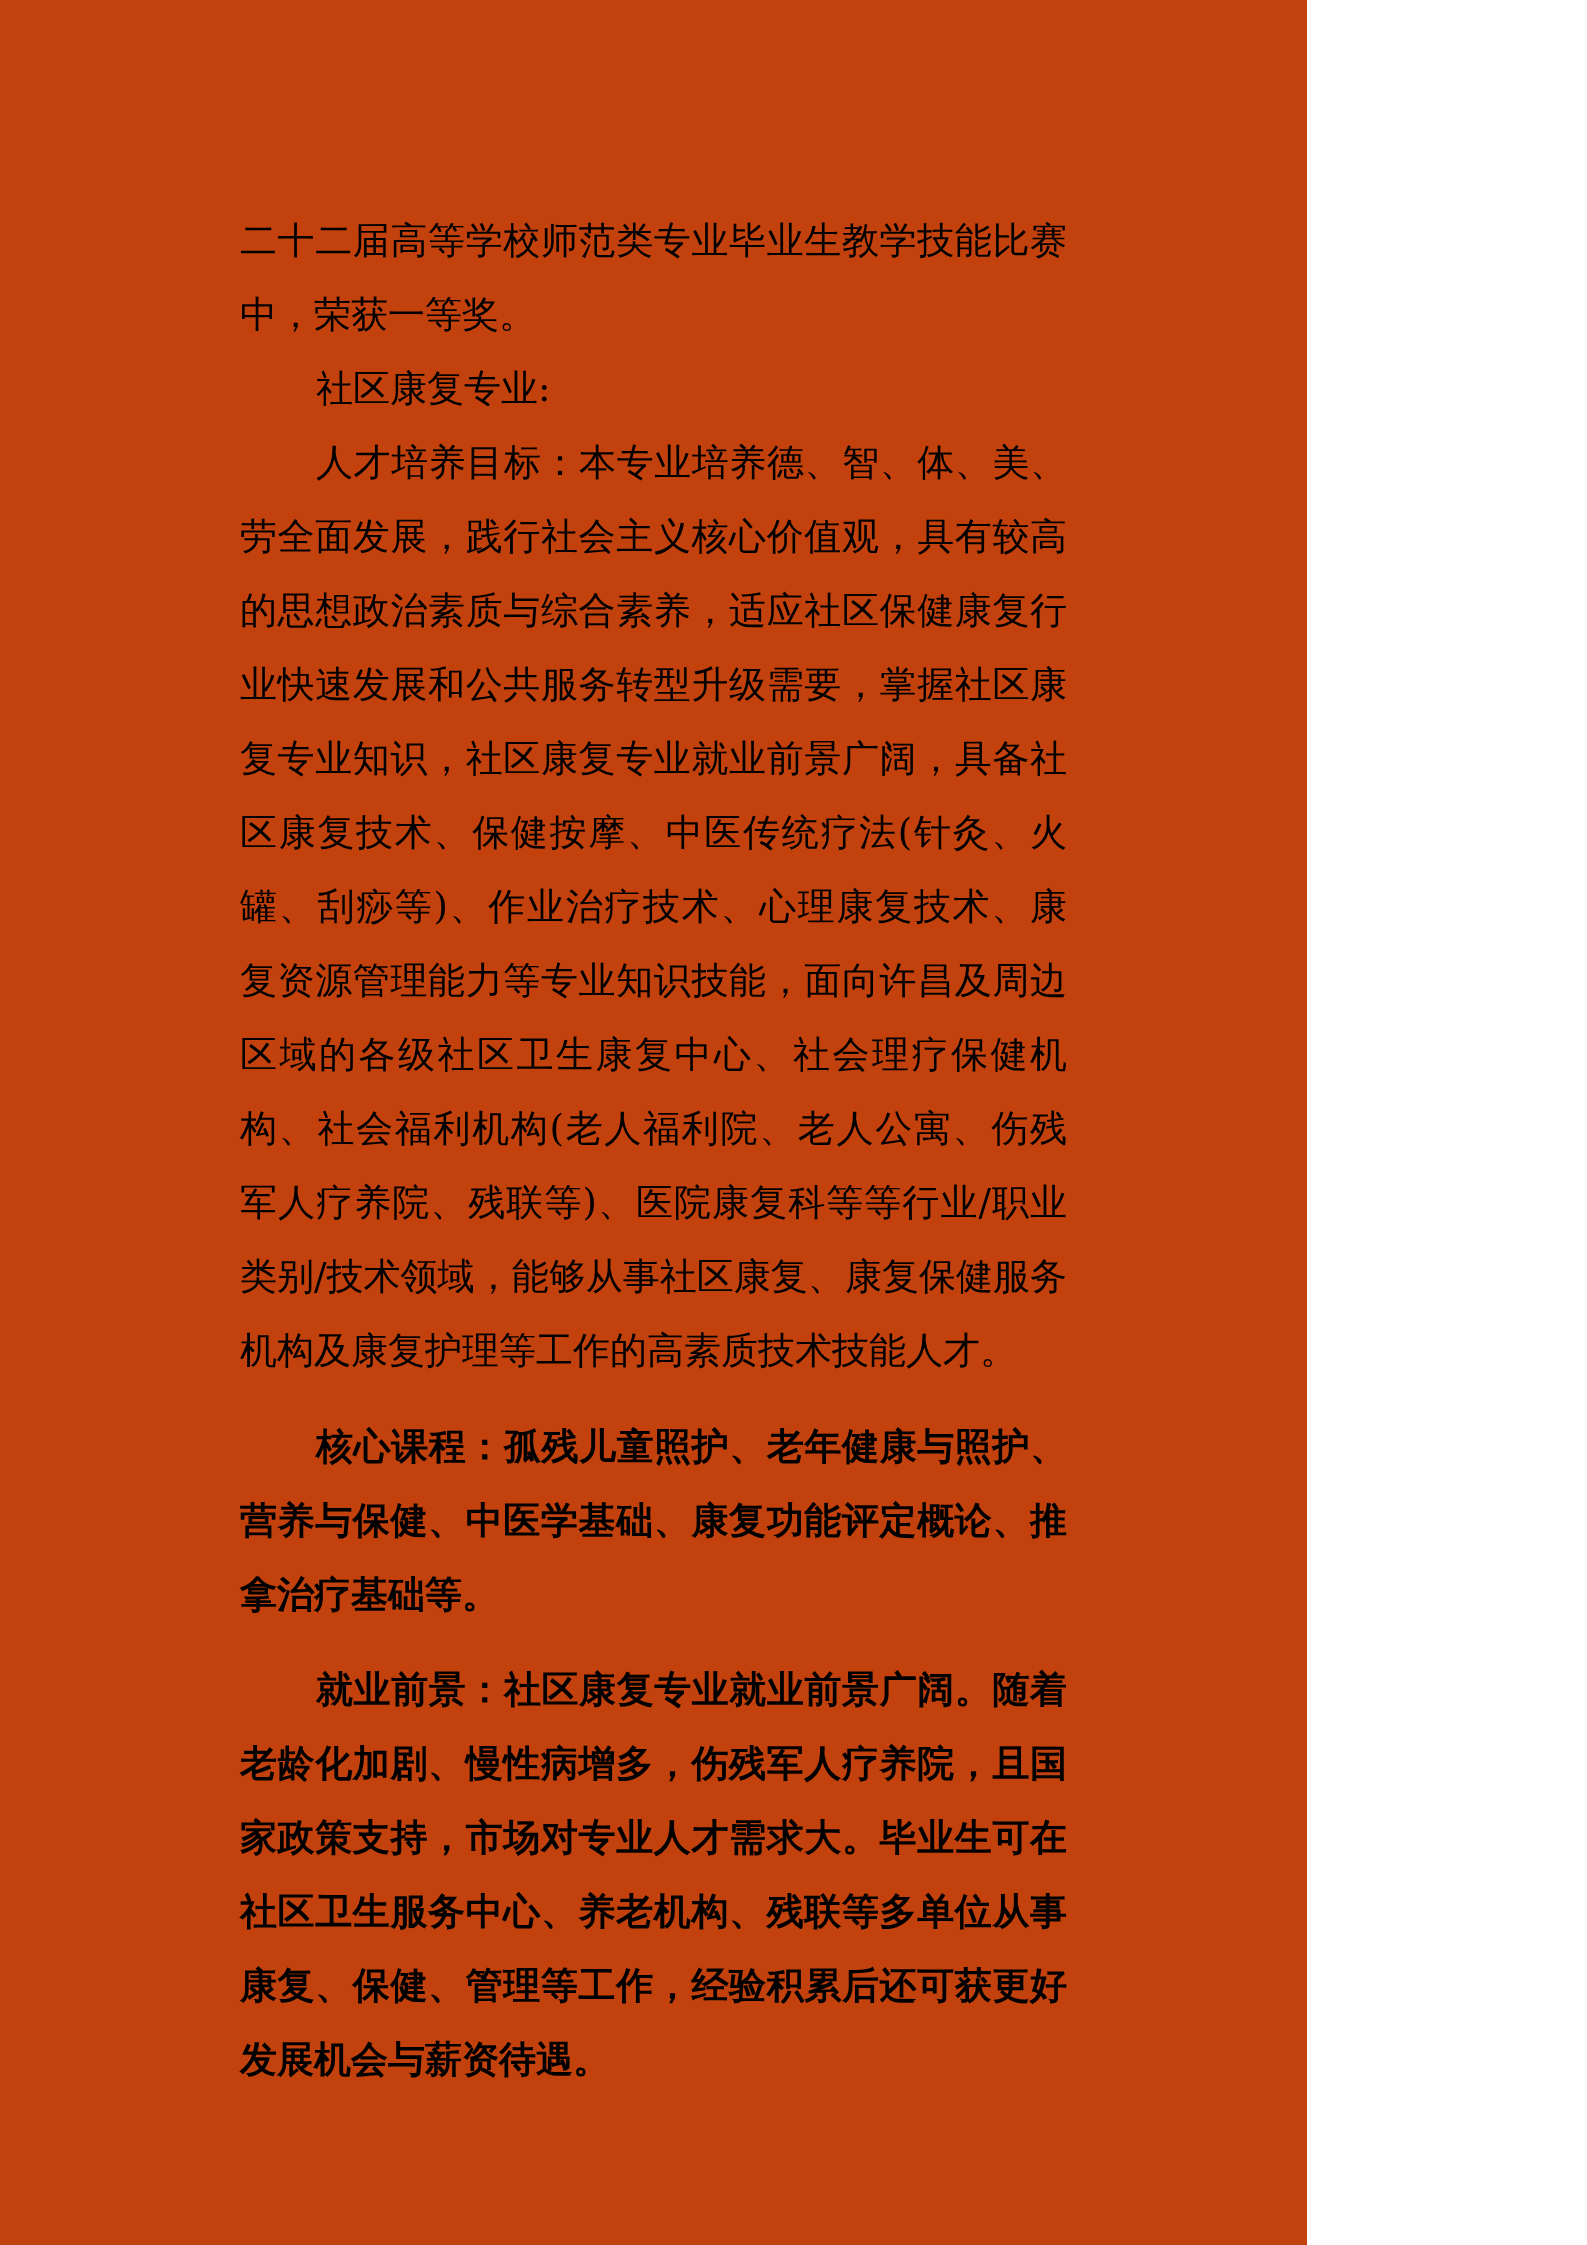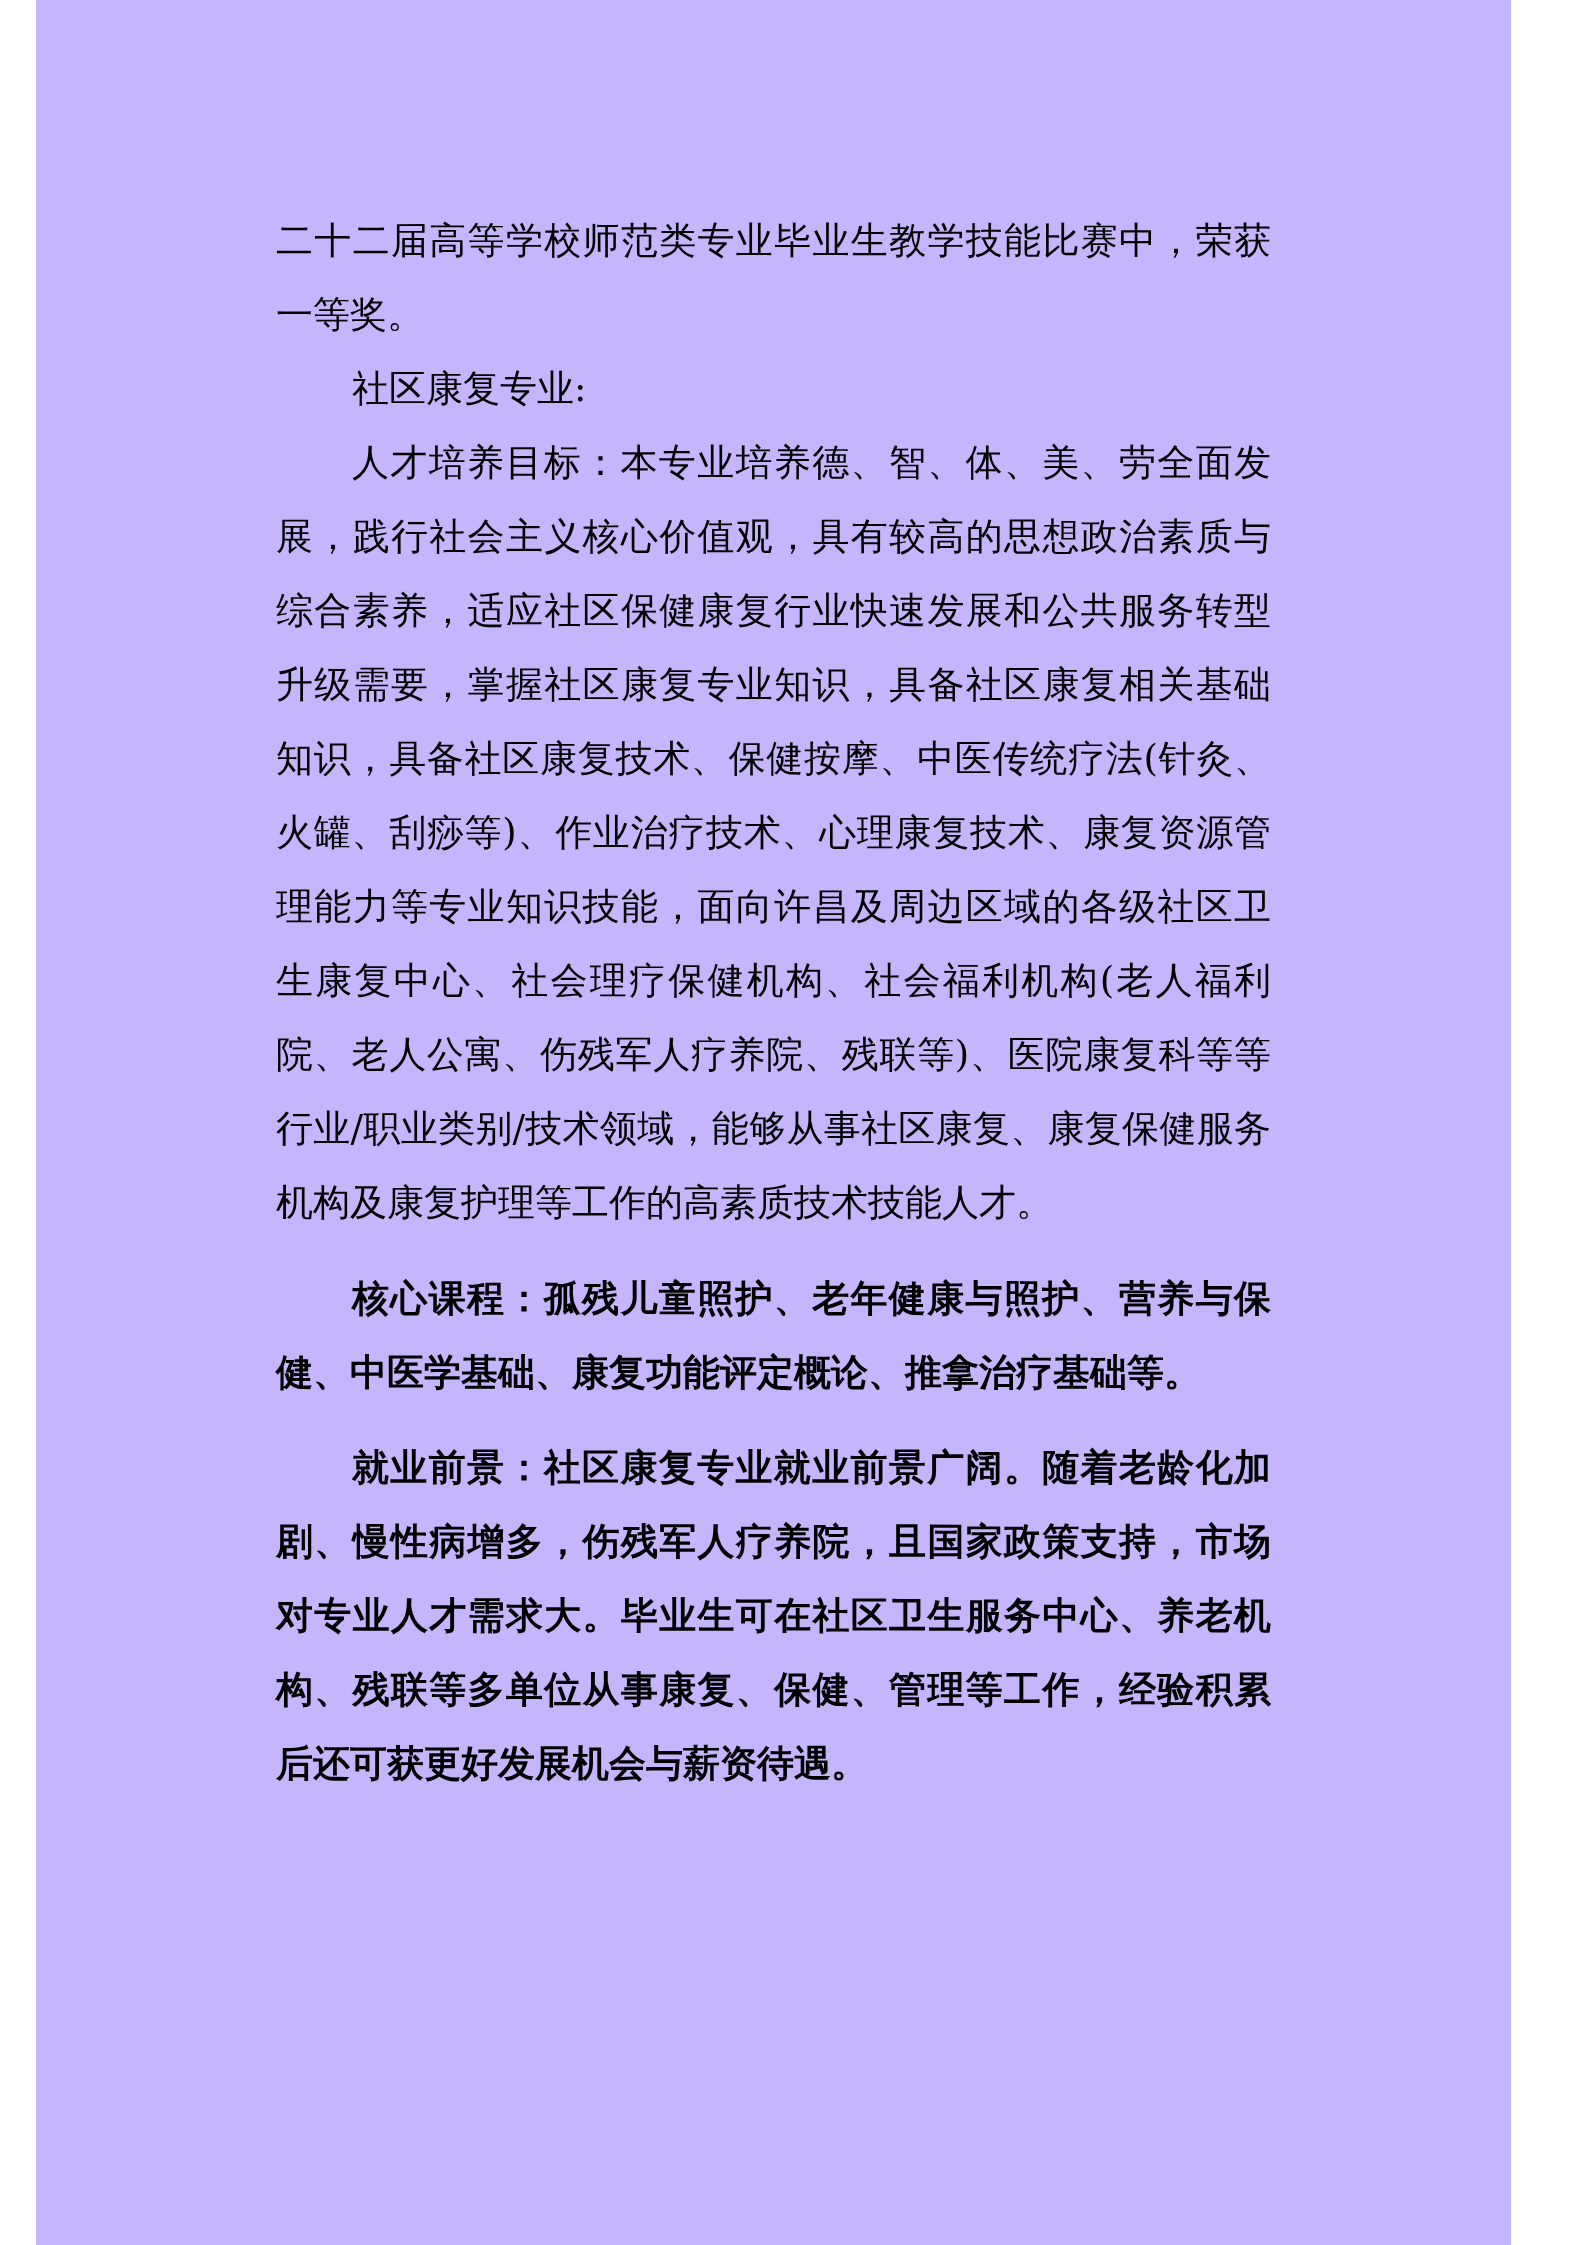--- a/index.html
+++ b/index.html
@@ -2,29 +2,28 @@
 <html><head>
 <meta charset="utf-8">
 <style>
   html, body {
     margin: 0;
     padding: 0;
     background: #ffffff;
   }
   .page {
     position: relative;
-    width: 1475px;
+    width: 1307px;
     height: 2245px;
     box-sizing: border-box;
-    background: #c4b5fd;
+    background: #c2410c;
     padding: 204px 240px 0 240px;
     overflow: hidden;
     font-family: "DejaVu Serif", "Liberation Serif", serif;
     color: #000000;
-    margin-left: 36px;
   }
   .par {
     margin: 0;
     font-size: 37px;
     line-height: 74px;
     text-align: justify;
     letter-spacing: 0;
     word-break: break-all;
     color: #000000;
   }
@@ -40,19 +39,19 @@
   }
 </style>
 </head>
 <body>
 
 <div class="page">
   <p class="par">二十二届高等学校师范类专业毕业生教学技能比赛中，荣获一等奖。</p>
 
   <p class="par indent heading">社区康复专业:</p>
 
-  <p class="par indent">人才培养目标：本专业培养德、智、体、美、劳全面发展，践行社会主义核心价值观，具有较高的思想政治素质与综合素养，适应社区保健康复行业快速发展和公共服务转型升级需要，掌握社区康复专业知识，具备社区康复相关基础知识，具备社区康复技术、保健按摩、中医传统疗法(针灸、火罐、刮痧等)、作业治疗技术、心理康复技术、康复资源管理能力等专业知识技能，面向许昌及周边区域的各级社区卫生康复中心、社会理疗保健机构、社会福利机构(老人福利院、老人公寓、伤残军人疗养院、残联等)、医院康复科等等行业/职业类别/技术领域，能够从事社区康复、康复保健服务机构及康复护理等工作的高素质技术技能人才。</p>
+  <p class="par indent">人才培养目标：本专业培养德、智、体、美、劳全面发展，践行社会主义核心价值观，具有较高的思想政治素质与综合素养，适应社区保健康复行业快速发展和公共服务转型升级需要，掌握社区康复专业知识，社区康复专业就业前景广阔，具备社区康复技术、保健按摩、中医传统疗法(针灸、火罐、刮痧等)、作业治疗技术、心理康复技术、康复资源管理能力等专业知识技能，面向许昌及周边区域的各级社区卫生康复中心、社会理疗保健机构、社会福利机构(老人福利院、老人公寓、伤残军人疗养院、残联等)、医院康复科等等行业/职业类别/技术领域，能够从事社区康复、康复保健服务机构及康复护理等工作的高素质技术技能人才。</p>
 
   <p class="par indent spaced">核心课程：孤残儿童照护、老年健康与照护、营养与保健、中医学基础、康复功能评定概论、推拿治疗基础等。</p>
 
   <p class="par indent spaced">就业前景：社区康复专业就业前景广阔。随着老龄化加剧、慢性病增多，伤残军人疗养院，且国家政策支持，市场对专业人才需求大。毕业生可在社区卫生服务中心、养老机构、残联等多单位从事康复、保健、管理等工作，经验积累后还可获更好发展机会与薪资待遇。</p>
 
 </div>
 
 </body></html>

